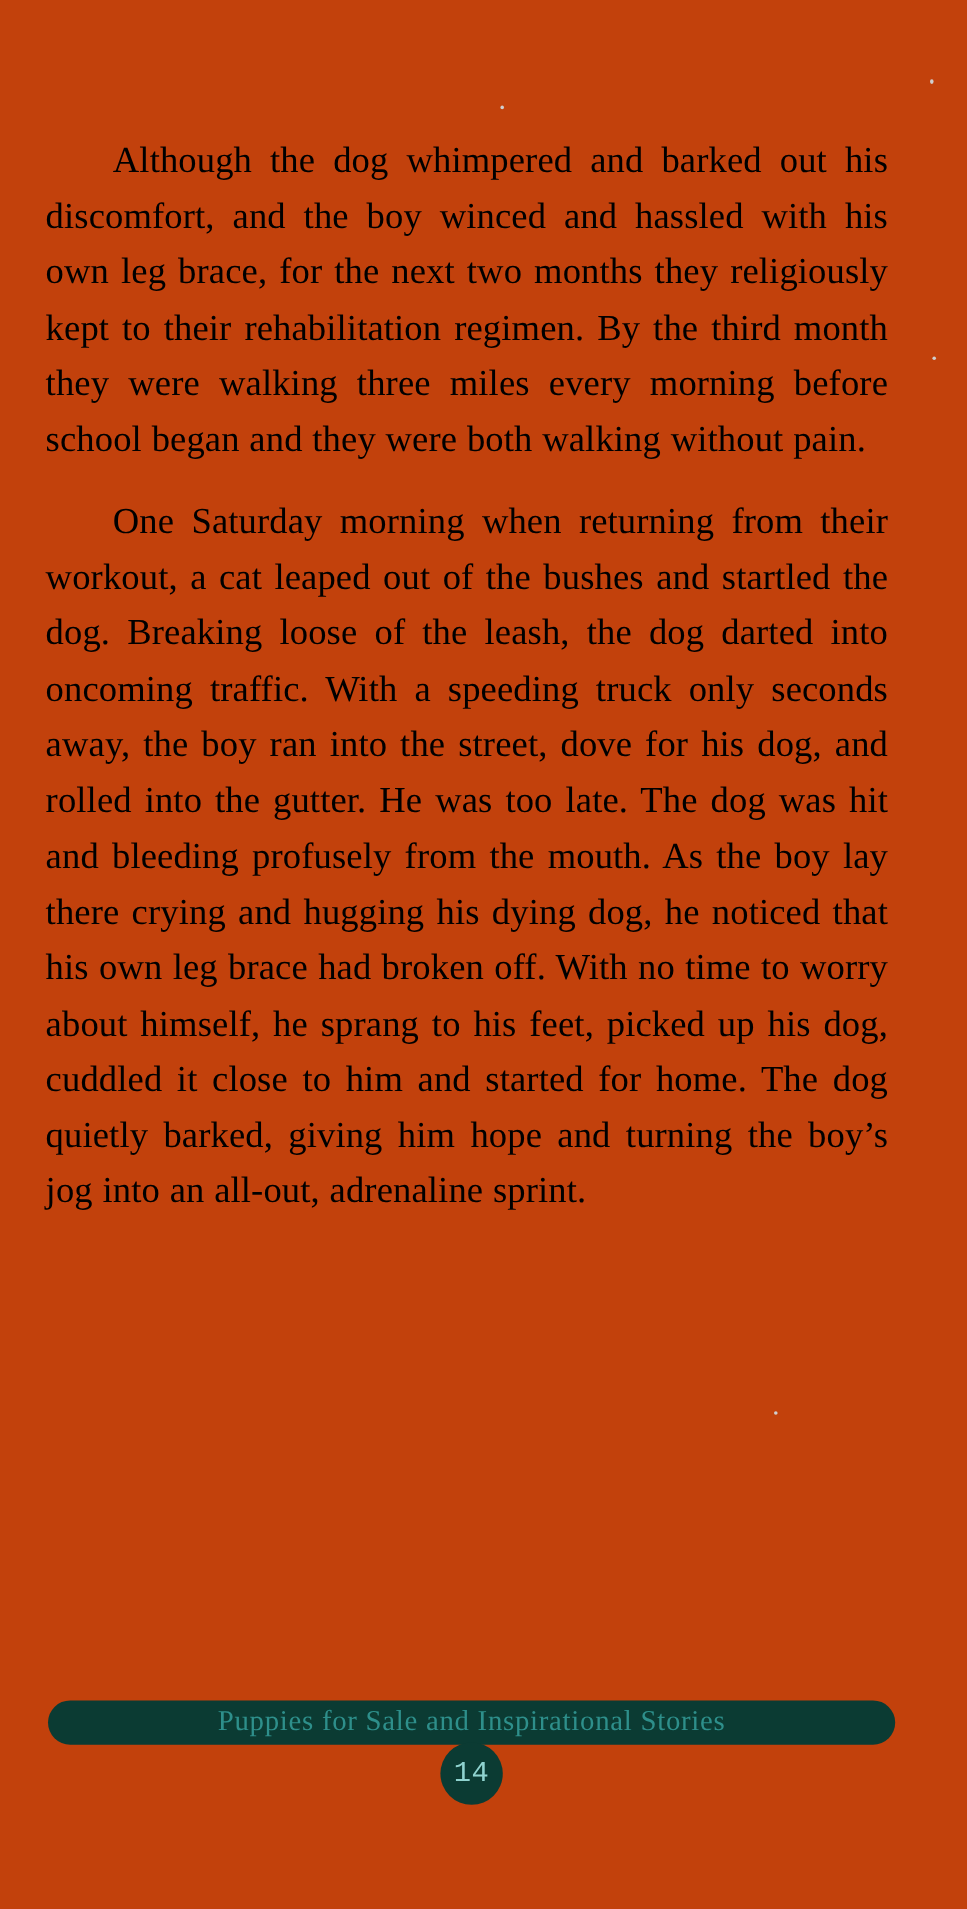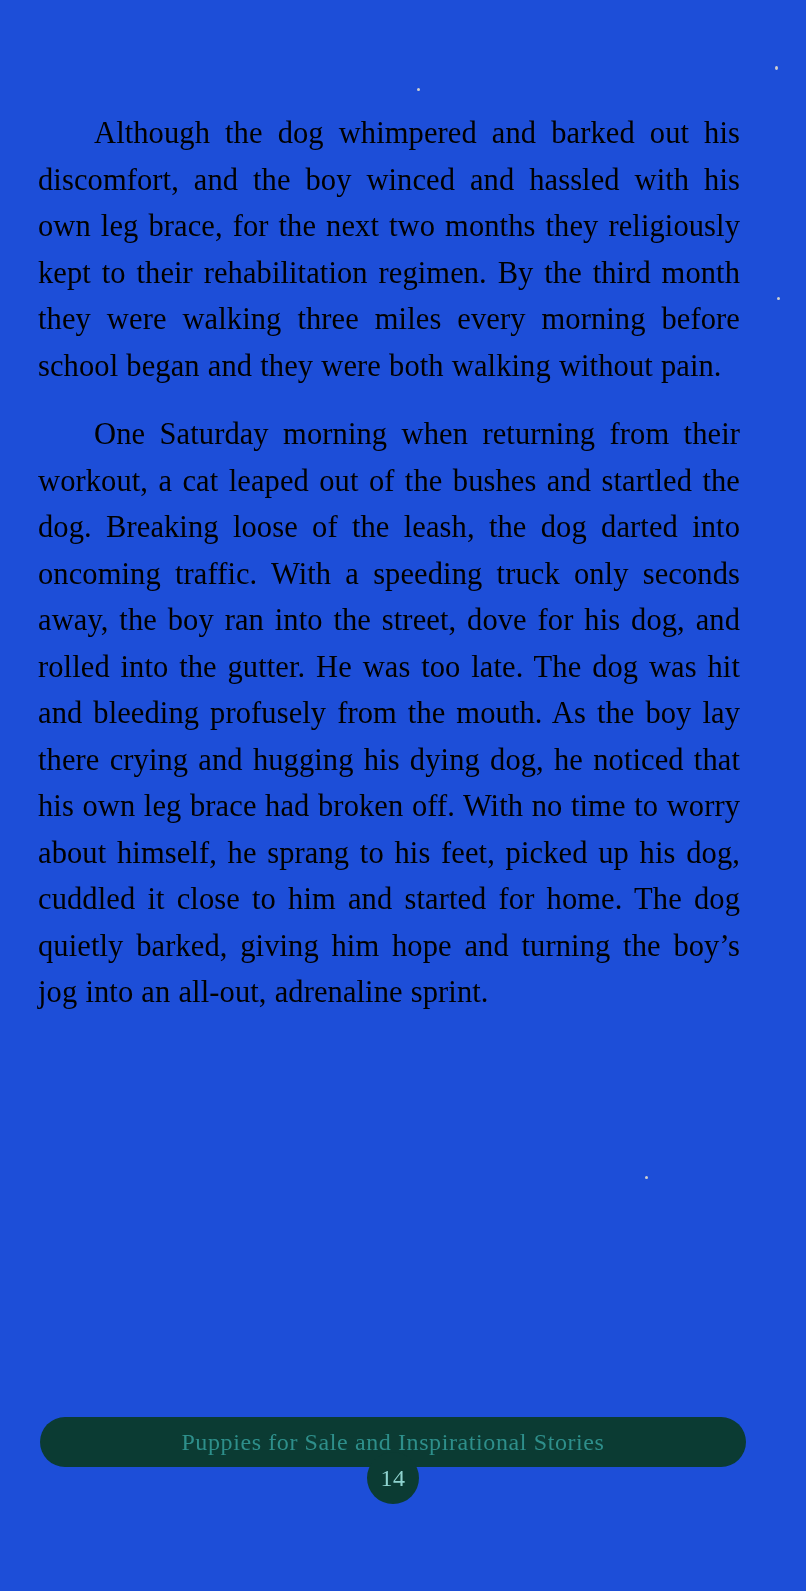--- a/index.html
+++ b/index.html
@@ -14,21 +14,21 @@
     font-family: "Liberation Serif", serif;
     color: #000000;
     overflow: hidden;
   }
   .page {
     position: absolute;
     left: 0;
     top: 0;
     width: 806px;
     height: 1591px;
-    background: #1d4ed8;
+    background: #c2410c;
   }
   .text-column {
     position: absolute;
     left: 38px;
     top: 110px;
     width: 702px;
   }
   p.para {
     margin: 0 0 22px 0;
     font-size: 30.5px;
@@ -41,21 +41,21 @@
   }
   p.para:last-child {
     margin-bottom: 0;
   }
   
   .footer {
     position: absolute;
     left: 40px;
     top: 1417px;
     width: 706px;
-    height: 50px;
+    height: 37px;
     background: #0b3b33;
     border-radius: 27px;
     display: flex;
     align-items: center;
     justify-content: center;
   }
   .footer-title {
     font-family: "Liberation Serif", serif;
     font-size: 24px;
     color: #2e8f8b;
@@ -68,21 +68,21 @@
     top: 1452px;
     width: 52px;
     height: 52px;
     background: #0b3b33;
     border-radius: 50%;
     display: flex;
     align-items: center;
     justify-content: center;
   }
   .page-number {
-    font-family: Liberation Serif, serif;
+    font-family: Liberation Mono, monospace;
     font-size: 24px;
     color: #8fd3cf;
     letter-spacing: 0.5px;
   }
   
   .speck {
     position: absolute;
     background: #cfcfcf;
     border-radius: 50%;
   }

